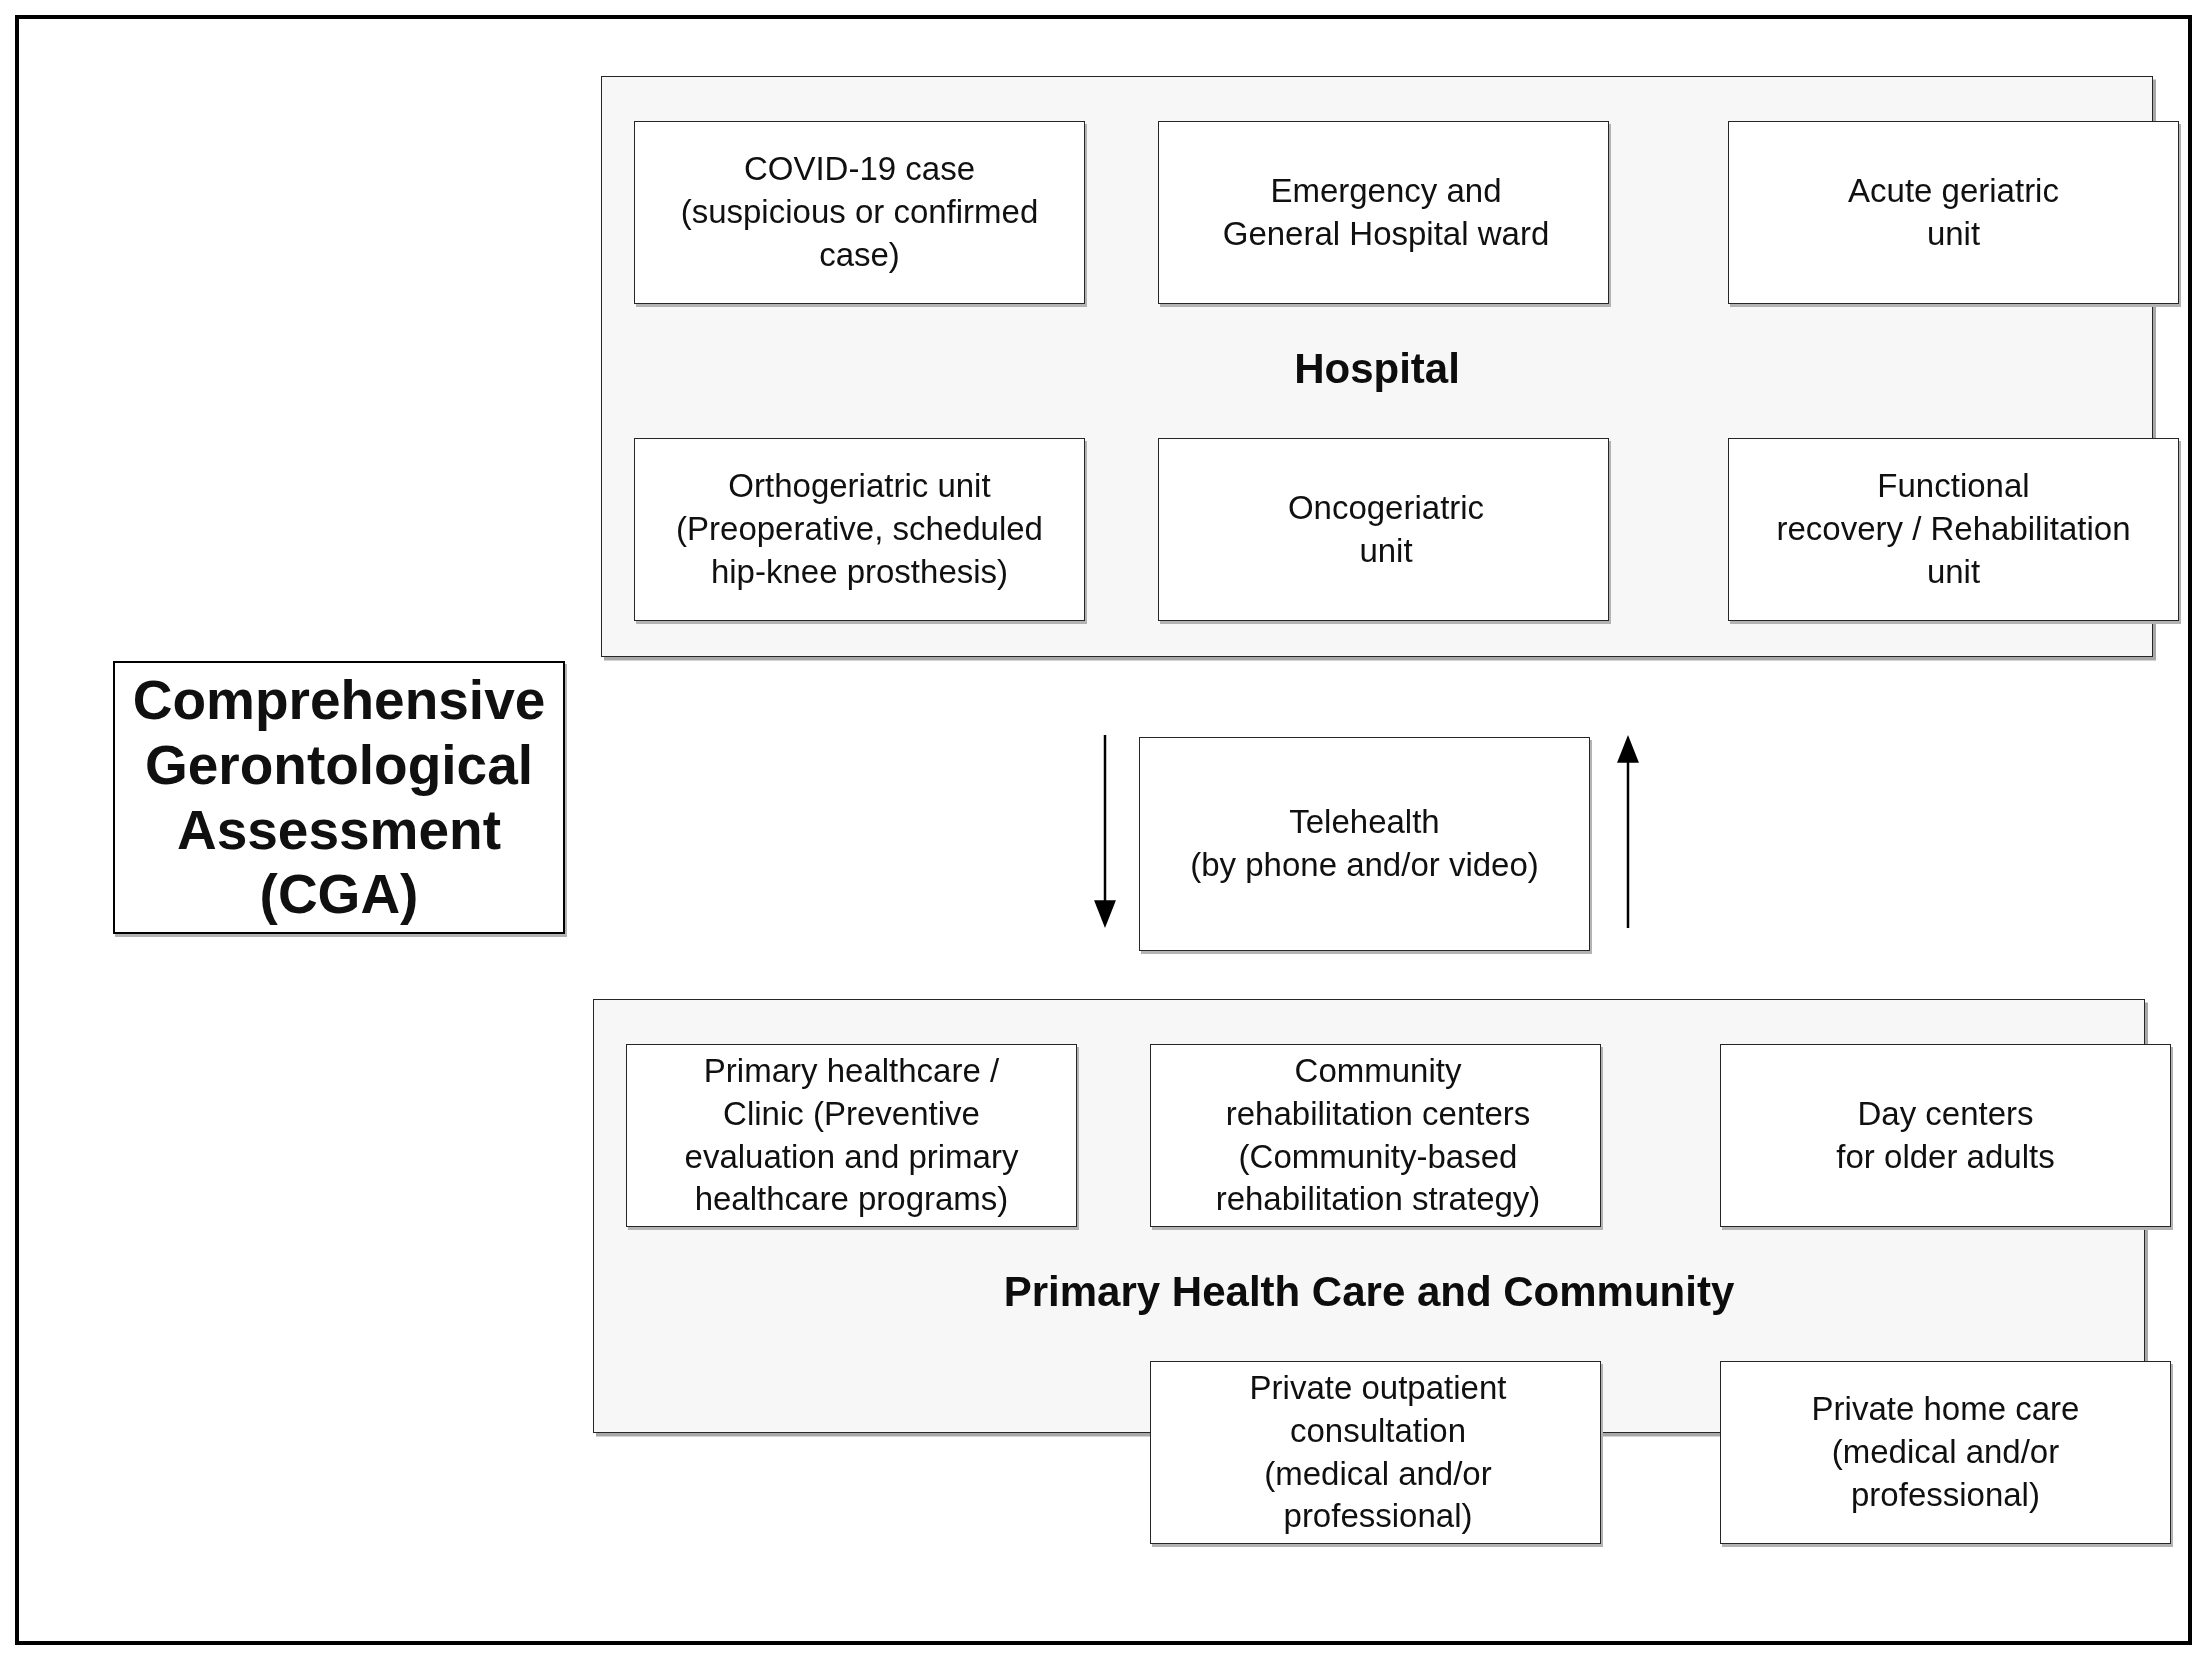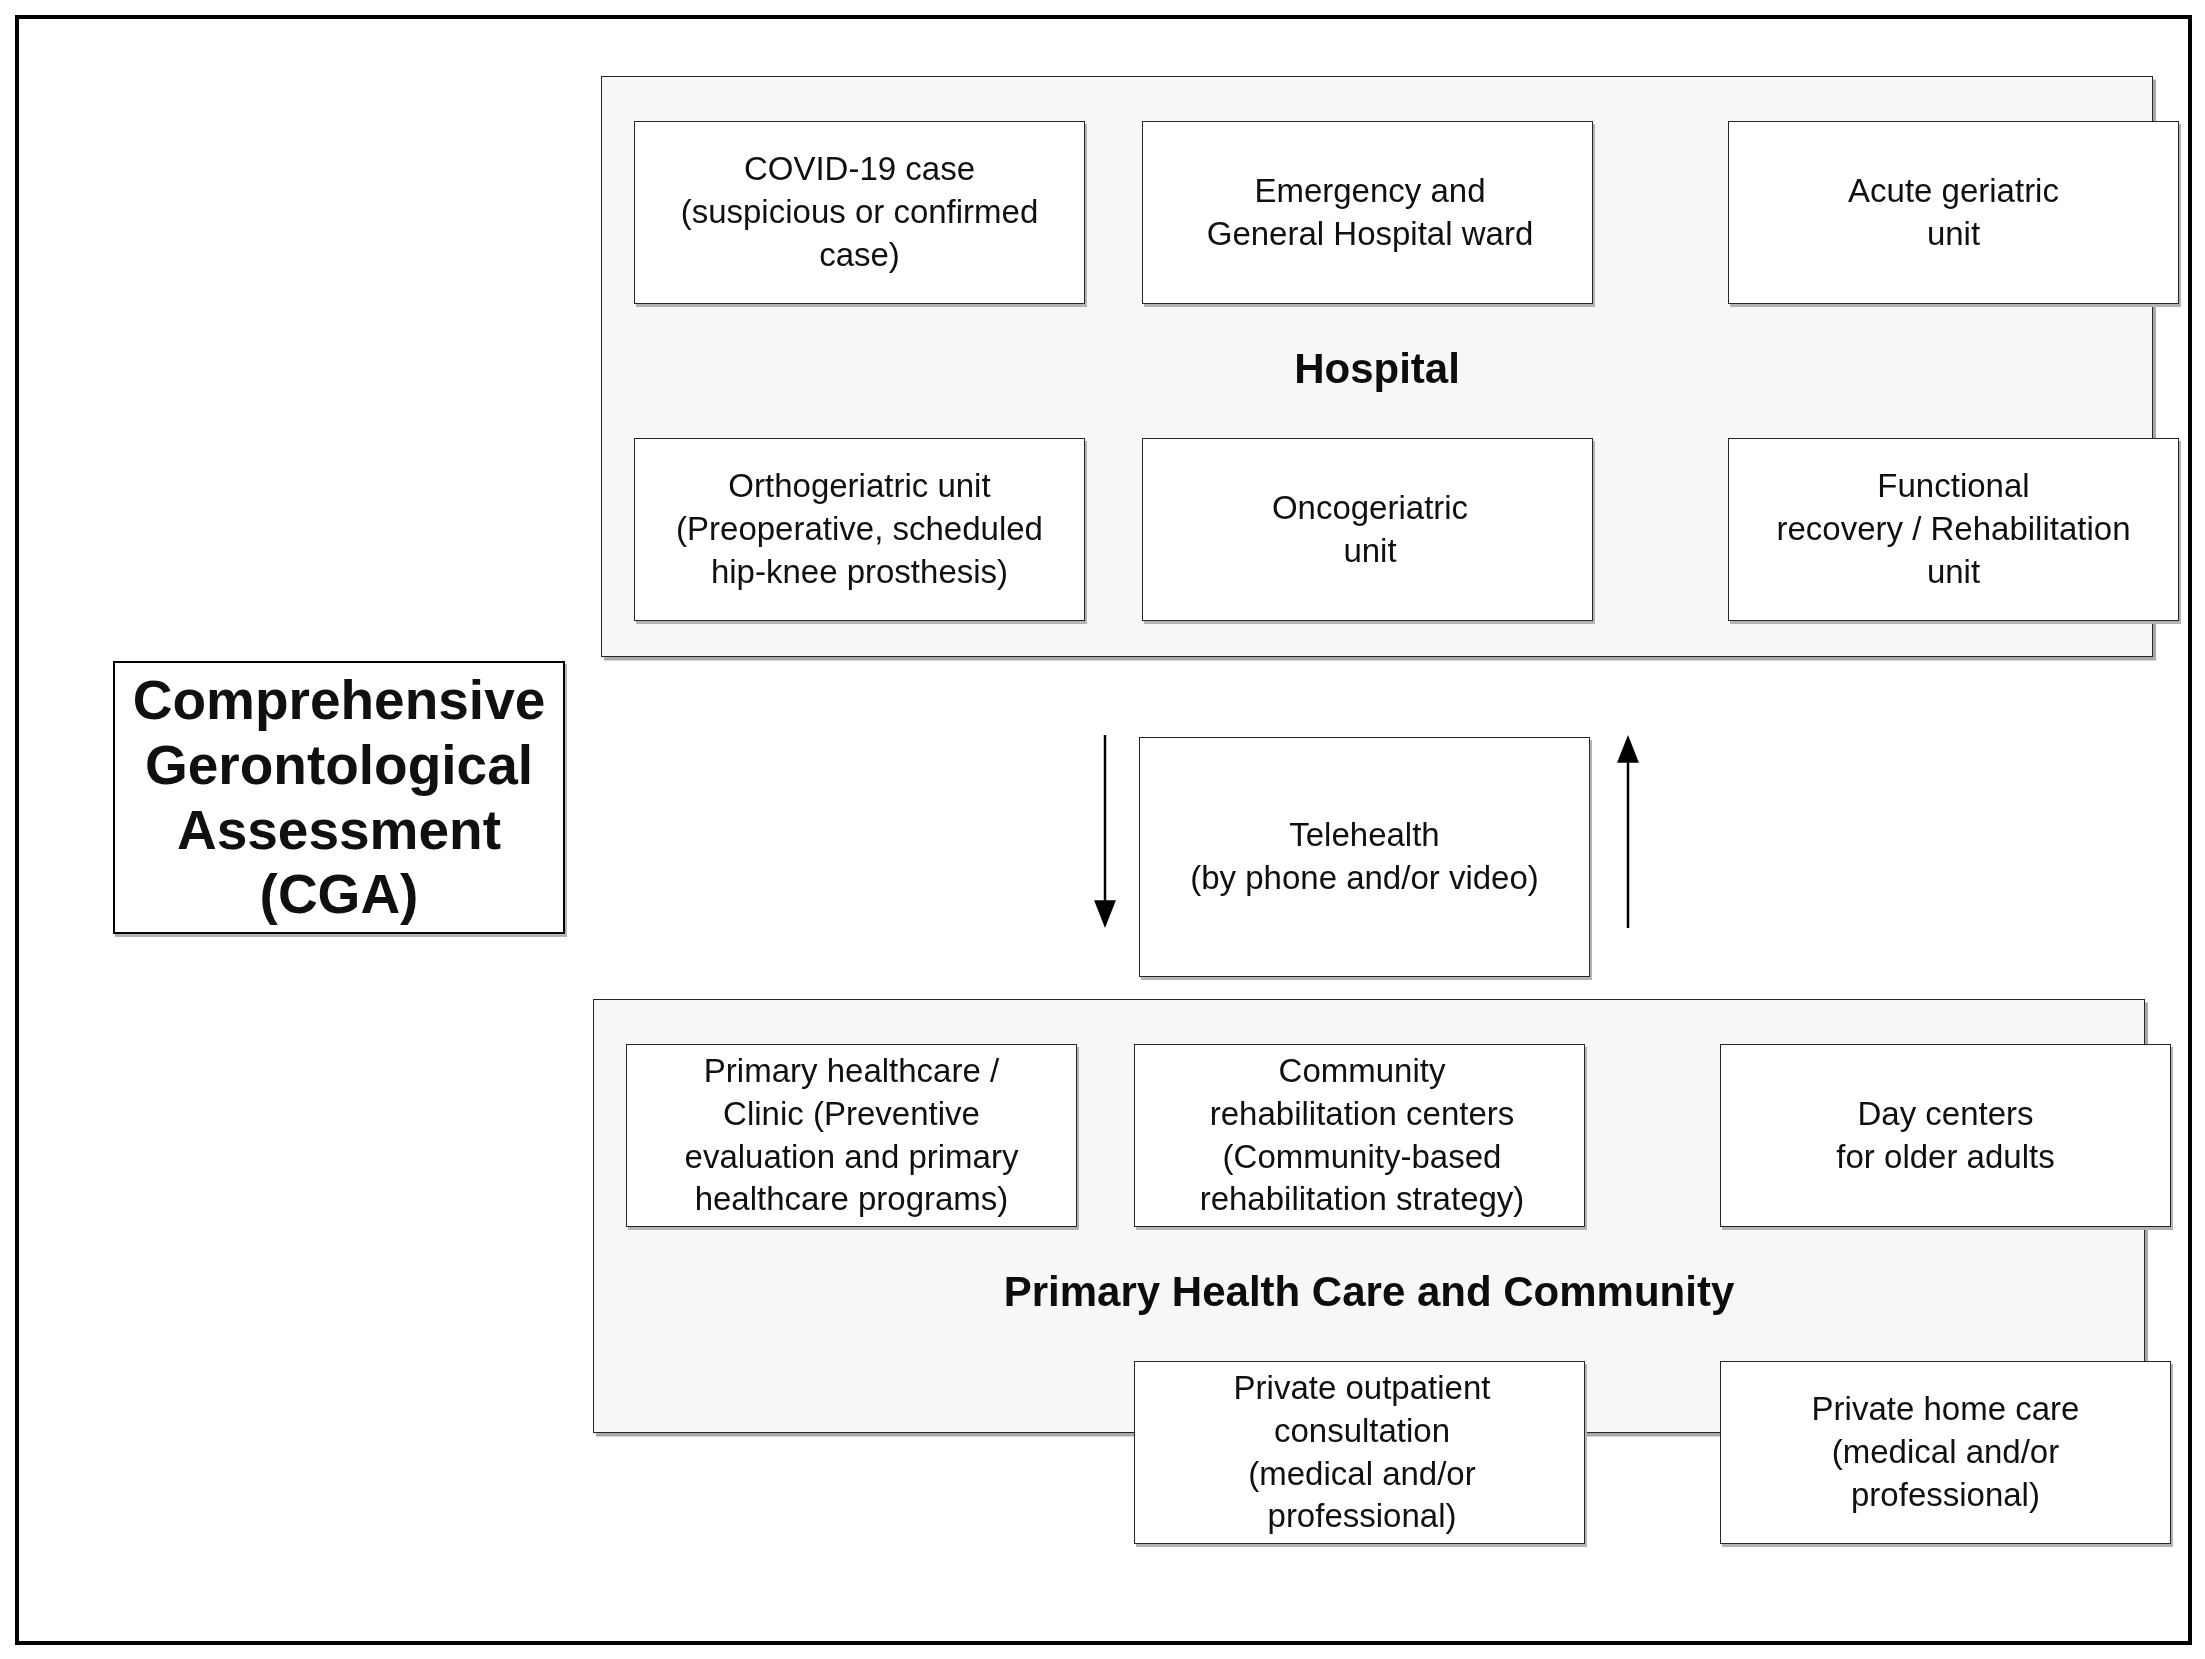--- a/index.html
+++ b/index.html
@@ -26,36 +26,36 @@
     position:absolute;width:451px;height:183px;box-sizing:border-box;
     background:#ffffff;border:1.5px solid #262626;
     box-shadow:2px 3px 0 #b3b3b3;
     display:flex;align-items:center;justify-content:center;
     text-align:center;white-space:pre-line;
     font-size:33px;line-height:1.3;padding:0 7px;
   }
   .row1{top:44px;}
   #hospital-panel .row2{top:361px;}
   #phc-panel .row2{top:361px;}
-  .col1{left:32px;} .col2{left:540px;padding-left:12px;} .col3{left:1126px;}
+  .col1{left:32px;} .col2{left:556px;padding-left:12px;} .col3{left:1126px;}
   .panel-title{
     position:absolute;left:0;width:100%;top:269px;
     text-align:center;font-weight:bold;font-size:42px;line-height:1.1;
     color:#0d0d0d;
   }
   #cga-box{
     position:absolute;left:113px;top:661px;width:452px;height:273px;
     box-sizing:border-box;background:#fff;border:2px solid #000;
     box-shadow:2px 3px 0 #b3b3b3;
     display:flex;align-items:center;justify-content:center;
     text-align:center;white-space:pre-line;
     font-weight:bold;font-size:55px;line-height:1.18;
   }
   #telehealth-box{
-    position:absolute;left:1139px;top:737px;width:451px;height:240px;
+    position:absolute;left:1139px;top:737px;width:451px;height:214px;
     box-sizing:border-box;background:#fff;border:1.5px solid #262626;
     box-shadow:2px 3px 0 #b3b3b3;
     display:flex;align-items:center;justify-content:center;
     text-align:center;white-space:pre-line;
     font-size:33px;line-height:1.3;
   }
   .arrow-svg{position:absolute;width:30px;height:195px;}
   #arrow-down{left:1090px;top:734px;}
   #arrow-up{left:1613px;top:734px;}
   .arrow-svg line{stroke:#000;stroke-width:5px;}

